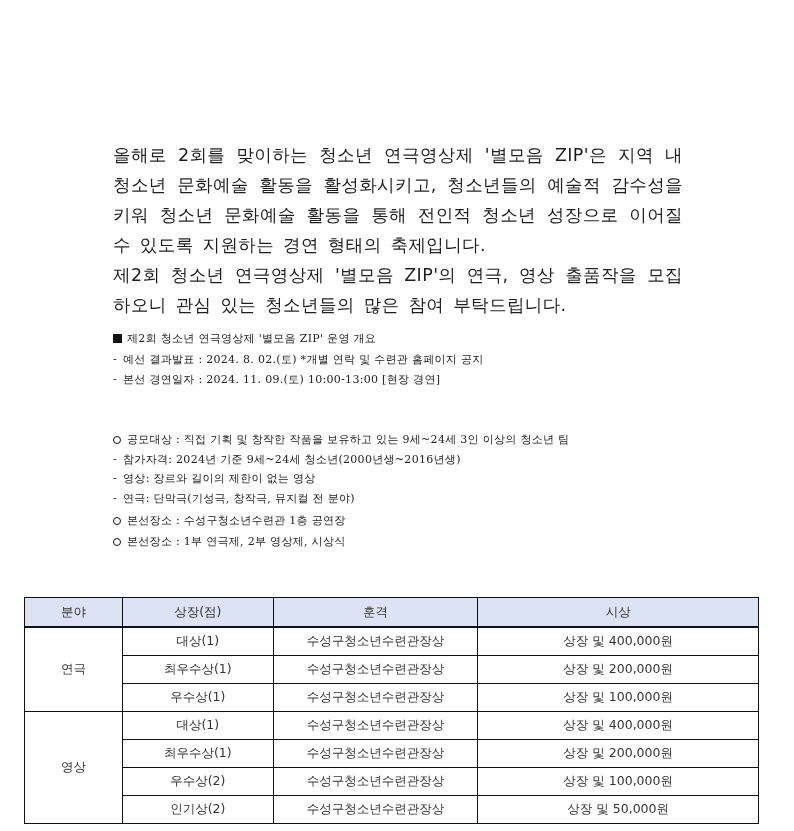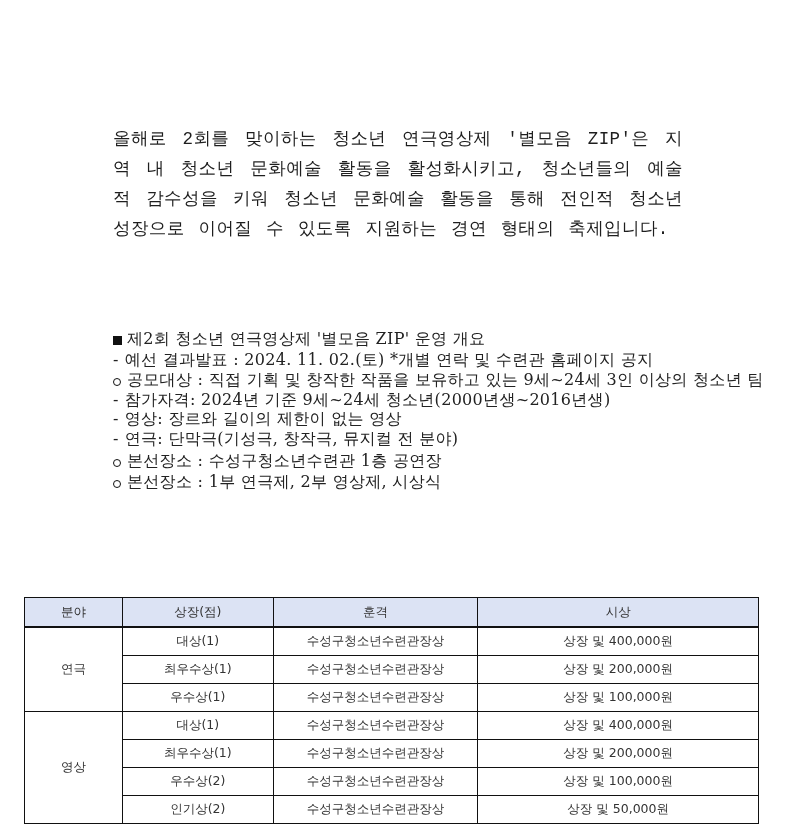--- a/index.html
+++ b/index.html
@@ -11,51 +11,50 @@
     width: 794px;
     height: 831px;
     position: relative;
     overflow: hidden;
     font-family: "DejaVu Sans", "Liberation Sans", sans-serif;
     color: #1a1a1a;
   }
   .intro {
     position: absolute;
     left: 113px;
-    top: 124px;
+    top: 140px;
     width: 570px;
-    font-family: Liberation Mono, monospace;
   }
   .intro p {
     margin: 0;
     font-size: 17.5px;
     line-height: 30px;
     letter-spacing: 0.4px;
     word-spacing: 3px;
     text-align: justify;
     text-align-last: left;
     color: #1e1e1e;
   }
   .overview {
     position: absolute;
     left: 113px;
     top: 328px;
     width: 560px;
     font-family: "DejaVu Serif", "Liberation Serif", serif;
-    font-size: 16px;
+    font-size: 11px;
     color: #222;
   }
   .ov-line {
     height: 19px;
     line-height: 19px;
     white-space: nowrap;
     letter-spacing: 0.3px;
   }
   .ov-line.gap { height: 22px; line-height: 22px; }
-  .ov-line.gap2 { height: 21px; line-height: 21px; }
+  .ov-line.gap2 { height: 21px; line-height: 21px; margin-top: 38px; }
   .sq-bullet {
     display: inline-block;
     width: 9px;
     height: 9px;
     background: #111;
     margin-right: 5px;
     vertical-align: -1px;
   }
   .o-bullet {
     display: inline-block;
@@ -95,28 +94,32 @@
   table.awards col.c1 { width: 98px; }
   table.awards col.c2 { width: 151px; }
   table.awards col.c3 { width: 205px; }
   table.awards col.c4 { width: 281px; }
 </style>
 </head>
 <body>
 
 <div class="intro">
   <p>올해로 2회를 맞이하는 청소년 연극영상제 '별모음 ZIP'은 지역 내 청소년 문화예술 활동을 활성화시키고, 청소년들의 예술적 감수성을 키워 청소년 문화예술 활동을 통해 전인적 청소년 성장으로 이어질 수 있도록 지원하는 경연 형태의 축제입니다.</p>
+  <p>제2회 청소년 연극영상제 '별모음 ZIP'의 연극, 영상 출품작을 모집하오니 관심 있는 청소년들의 많은 참여 부탁드립니다.</p>
 </div>
 
 <div class="overview">
   <div class="ov-line gap">
     <span class="sq-bullet"></span><span>제2회 청소년 연극영상제 '별모음 ZIP' 운영 개요</span>
   </div>
   <div class="ov-line">
-    <span class="dash">-</span><span>예선 결과발표 : 2024. 11. 02.(토) *개별 연락 및 수련관 홈페이지 공지</span>
+    <span class="dash">-</span><span>예선 결과발표 : 2024. 8. 02.(토) *개별 연락 및 수련관 홈페이지 공지</span>
+  </div>
+  <div class="ov-line gap">
+    <span class="dash">-</span><span>본선 경연일자 : 2024. 11. 09.(토) 10:00-13:00 [현장 경연]</span>
   </div>
   <div class="ov-line gap2">
     <span class="o-bullet"></span><span>공모대상 :  직접 기획 및 창작한 작품을 보유하고 있는 9세~24세 3인 이상의 청소년 팀</span>
   </div>
   <div class="ov-line">
     <span class="dash">-</span><span>참가자격: 2024년 기준 9세~24세 청소년(2000년생~2016년생)</span>
   </div>
   <div class="ov-line">
     <span class="dash">-</span><span>영상: 장르와 길이의 제한이 없는 영상</span>
   </div>

